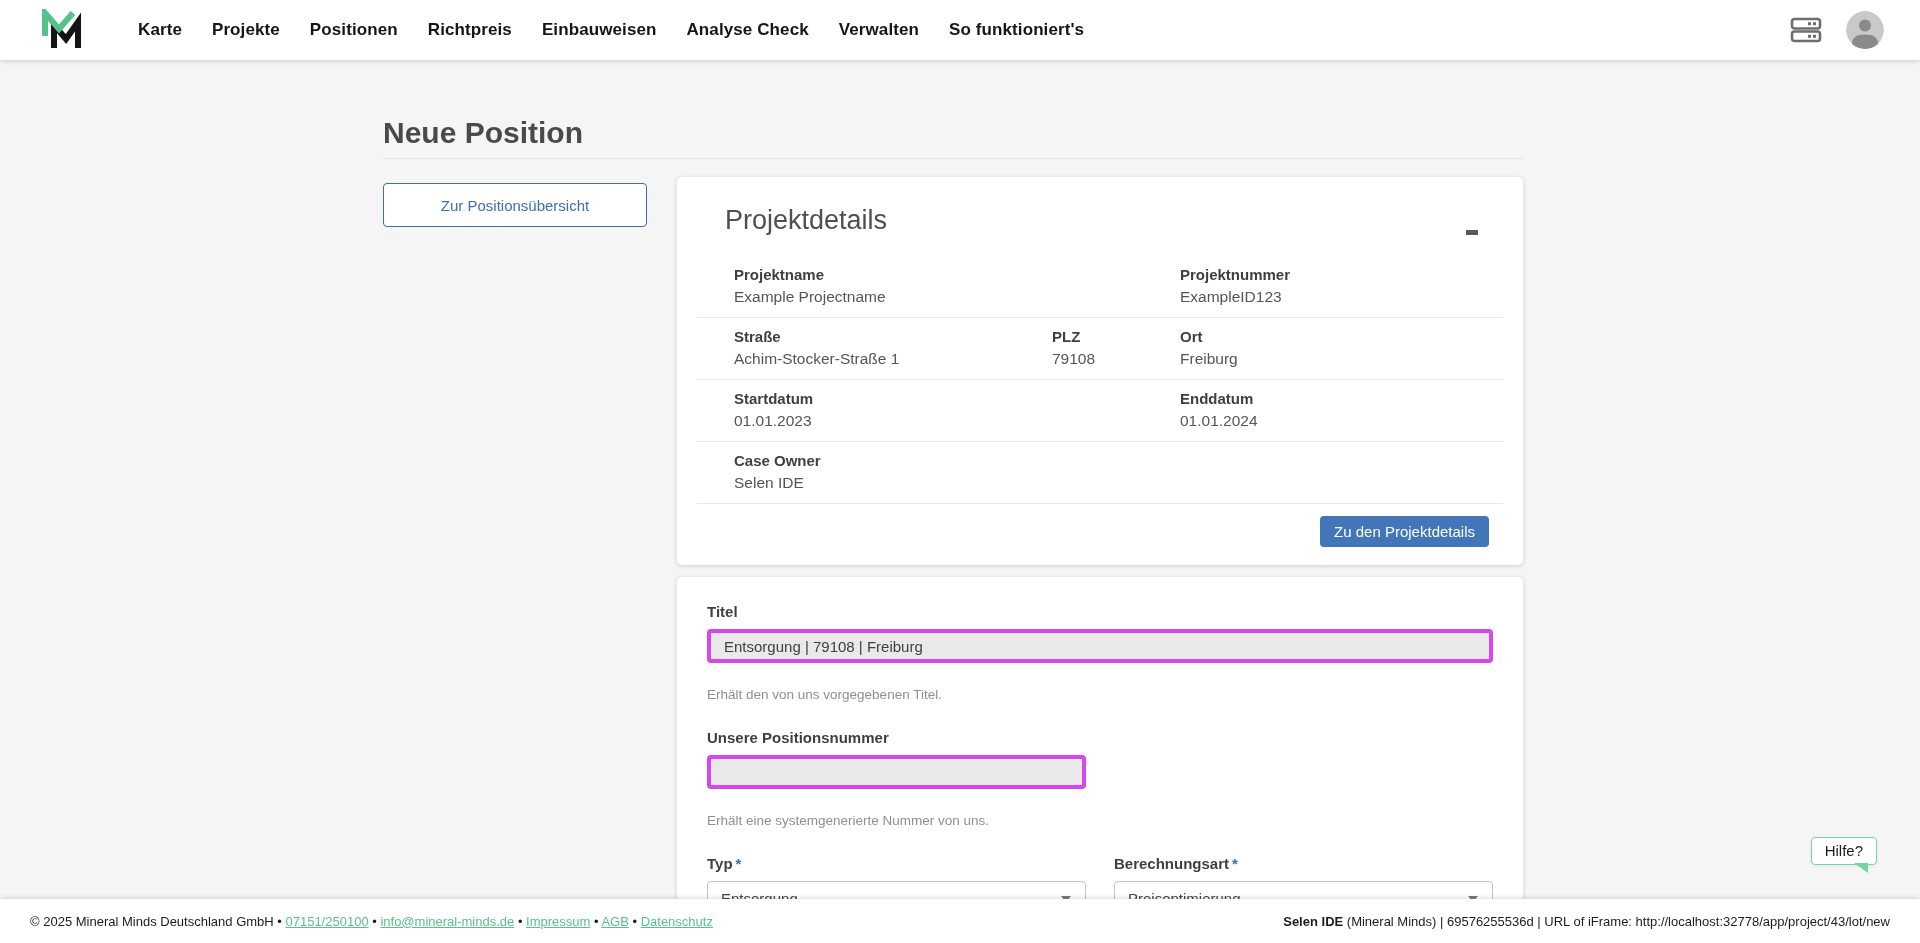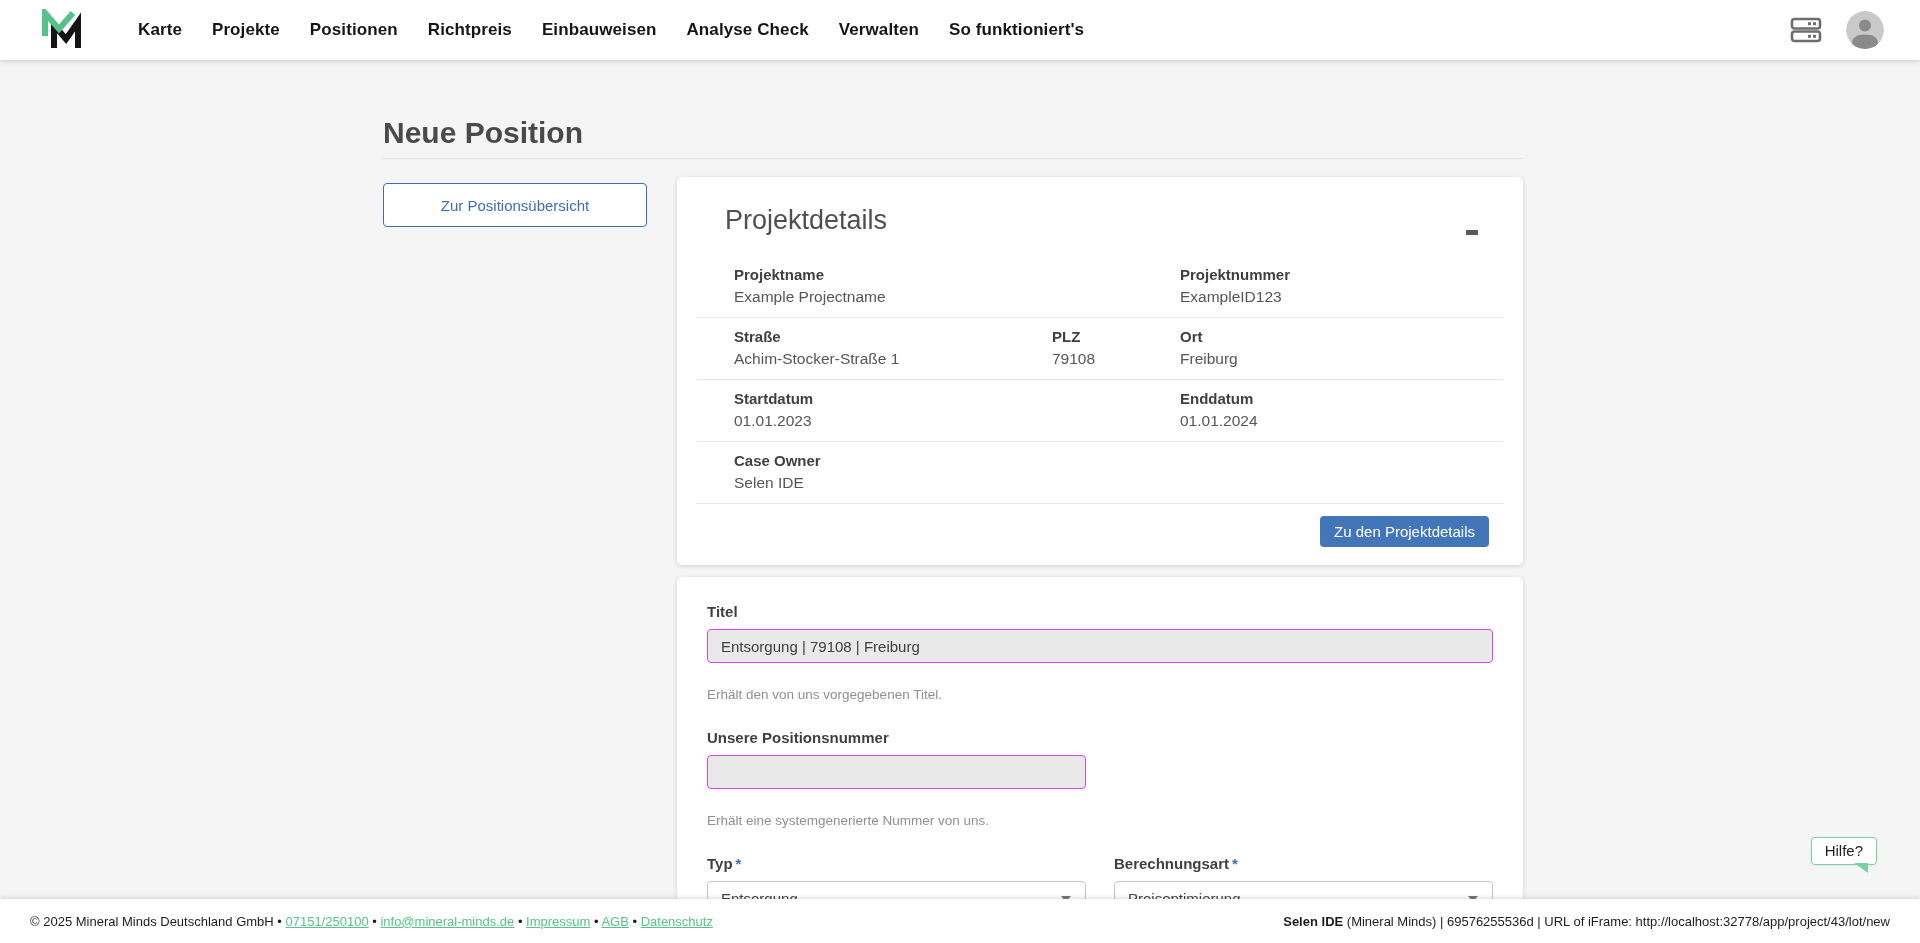--- a/index.html
+++ b/index.html
@@ -70,21 +70,21 @@
     background:#4276b8; color:#ffffff; border:none; border-radius:4px;
     height:31px; padding:0 14px; font-size:15px; font-family:inherit; cursor:pointer;margin-left:22px;
   }
 
   
   .form-card { margin-top:12px; padding:26px 30px 40px 30px; min-height:420px; }
   .field-group { margin-bottom:27px; }
   .field-label { font-size:15px; font-weight:700; color:#3f3f3f; margin-bottom:9px; }
   .req { color:#3d6eb4; font-weight:700; margin-left:3px; }
   .text-input {
-    width:100%; height:34px; border:1px solid #d946ef; border-radius:4px;
+    width:100%; height:34px; border:4px solid #d946ef; border-radius:4px;
     padding:0 13px; font-size:15px; font-family:inherit; color:#444444; background:#ffffff;
   }
   .text-input:disabled { background:#e9e9e9; color:#3f3f3f; }
   .helper { font-size:13.5px; color:#8f8f8f; margin-top:24px; }
   .two-col { display:grid; grid-template-columns:1fr 1fr; column-gap:28px; }
   .select {
     position:relative; width:100%; height:34px; border:1px solid #c4c4c4; border-radius:4px;
     background:#ffffff; display:flex; align-items:center; padding:0 13px;
     font-size:15px; color:#444444; cursor:pointer;
   }

